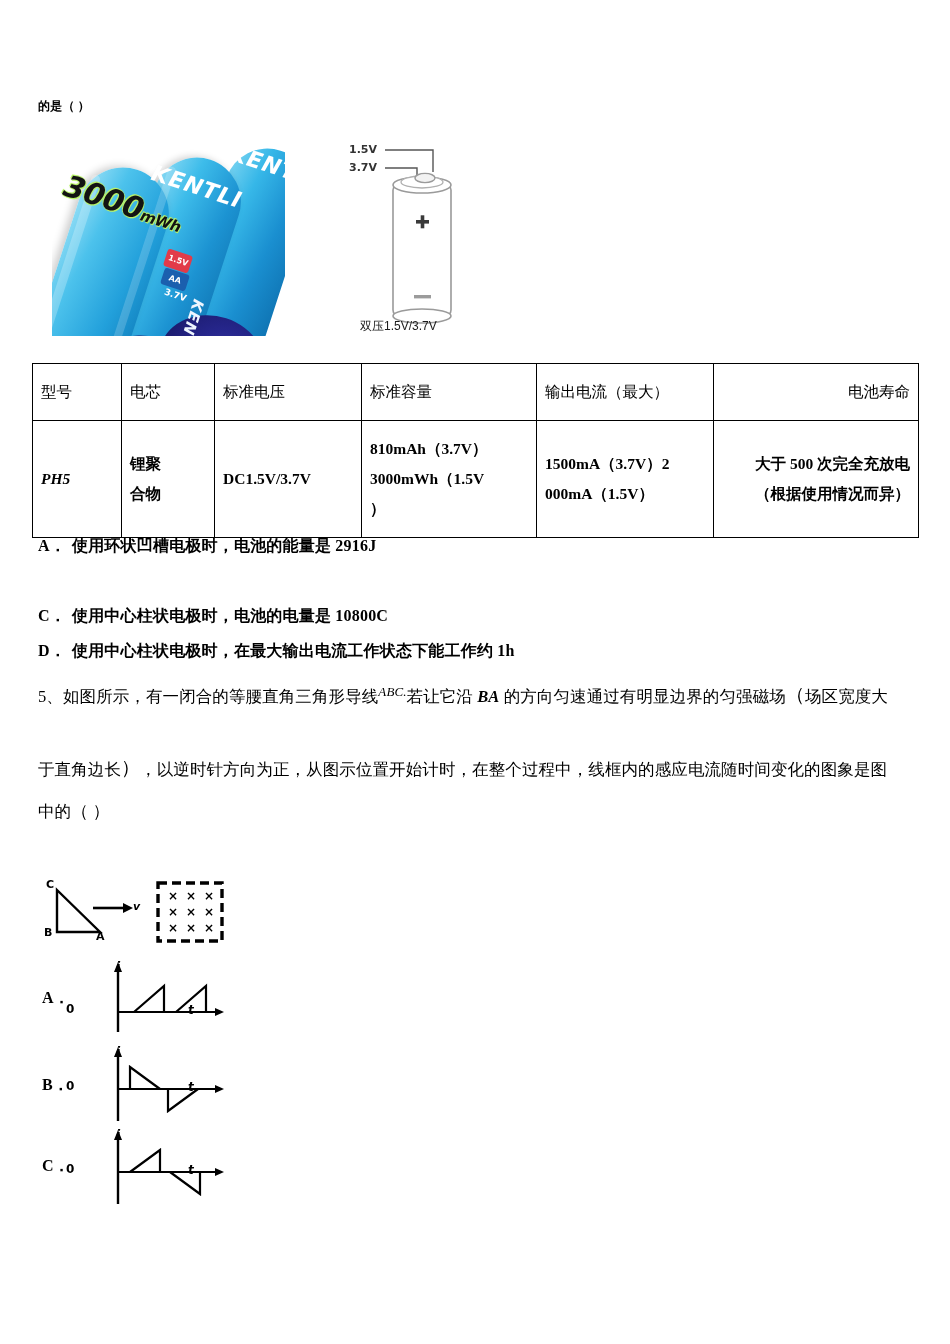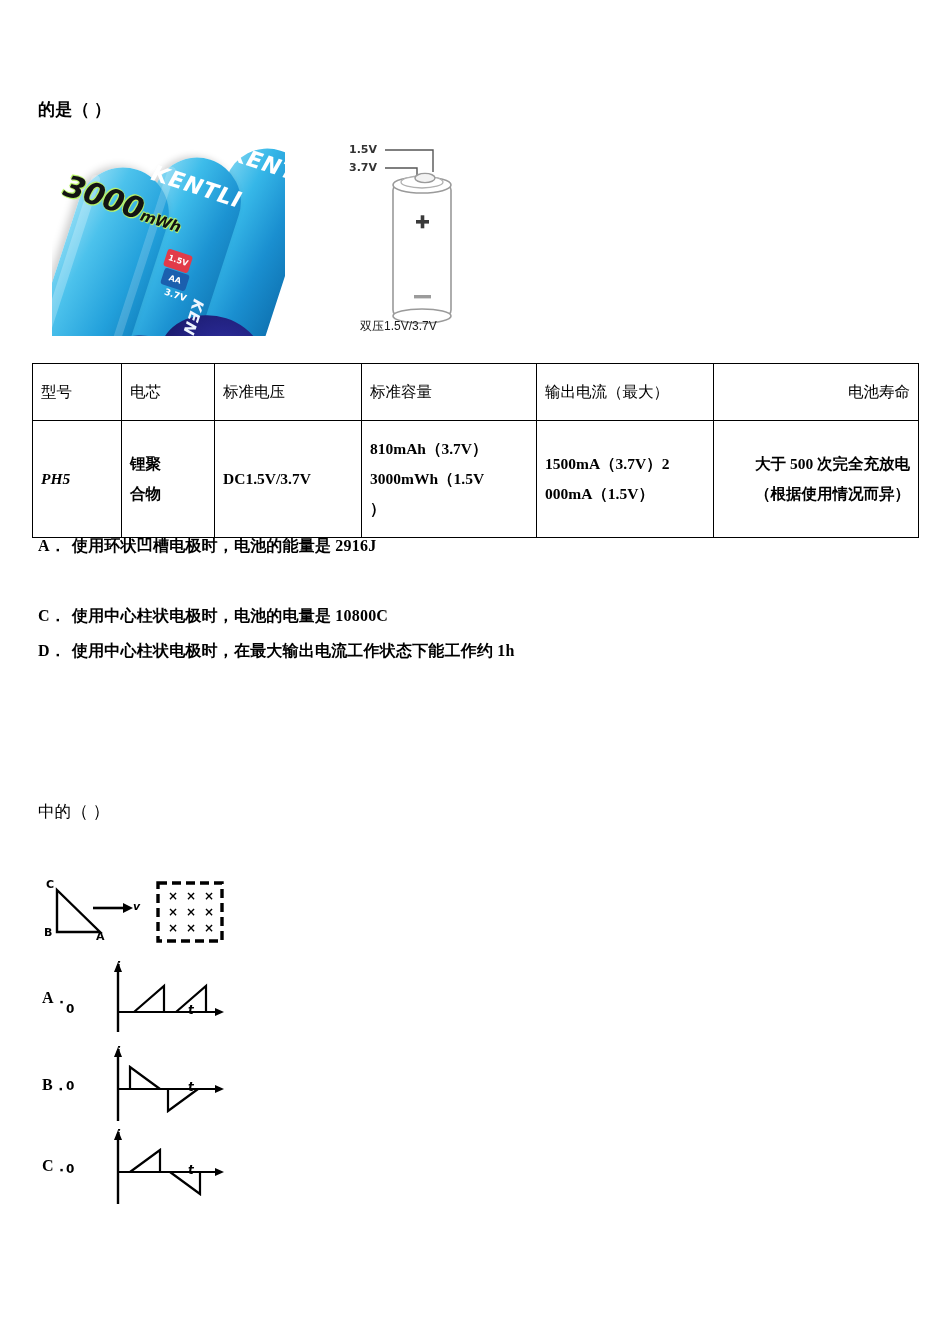--- a/index.html
+++ b/index.html
@@ -18,21 +18,21 @@
   .page {
     position: absolute;
     left: 0; top: 0;
     width: 950px;
     height: 1344px;
   }
 
   
   .stem-line {
     position: absolute;
-    font-size: 17px;
+    font-size: 12px;
     font-weight: bold;
     letter-spacing: 0.2px;
     white-space: nowrap;
   }
   .q-line {
     position: absolute;
     font-size: 16.5px;
     white-space: nowrap;
     letter-spacing: 0.1px;
   }
@@ -378,21 +378,27 @@
   <div class="opt-line" style="left:38px; top:536px;">
     <span class="lab">A．</span><span>使用环状凹槽电极时，电池的能量是 2916J</span>
   </div>
   <div class="opt-line" style="left:38px; top:606px;">
     <span class="lab">C．</span><span>使用中心柱状电极时，电池的电量是 10800C</span>
   </div>
   <div class="opt-line" style="left:38px; top:641px;">
     <span class="lab">D．</span><span>使用中心柱状电极时，在最大输出电流工作状态下能工作约 1h</span>
   </div>
 
-
+  <div class="q-line" style="left:38px; top:682px;">
+    <span>5、如图所示，有一闭合的等腰直角三角形导线</span><span class="ital-sm">ABC.</span><span>若让它沿</span> <span class="ital-bold">BA</span> <span>的方向匀速通过有明显边界的匀强磁场</span><span class="paren-thin" style="font-size:19px; vertical-align:1px;">（</span><span>场区宽度大</span>
+  </div>
+
+  <div class="q-line" style="left:38px; top:755px;">
+    <span>于直角边长</span><span class="paren-thin" style="font-size:19px; vertical-align:1px;">）</span><span>，以逆时针方向为正，从图示位置开始计时，在整个过程中，线框内的感应电流随时间变化的图象是图</span>
+  </div>
 
   <div class="q-line" style="left:38px; top:800px;">
     <span>中的</span><span class="paren-thin" style="font-size:17px;">（ ）</span>
   </div>
 
   <div class="figrow">
     <svg width="200" height="72" viewBox="0 0 200 72">
 
       <polygon points="19,14 19,56 62,56" fill="none" stroke="#000" stroke-width="2.4"></polygon>
 

